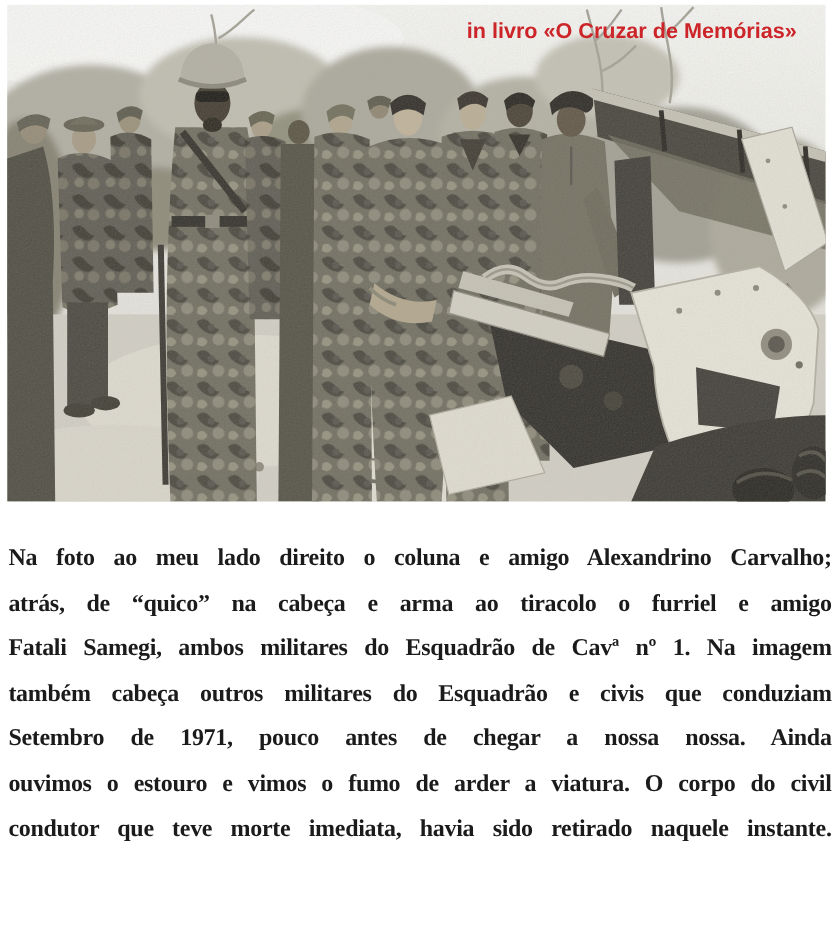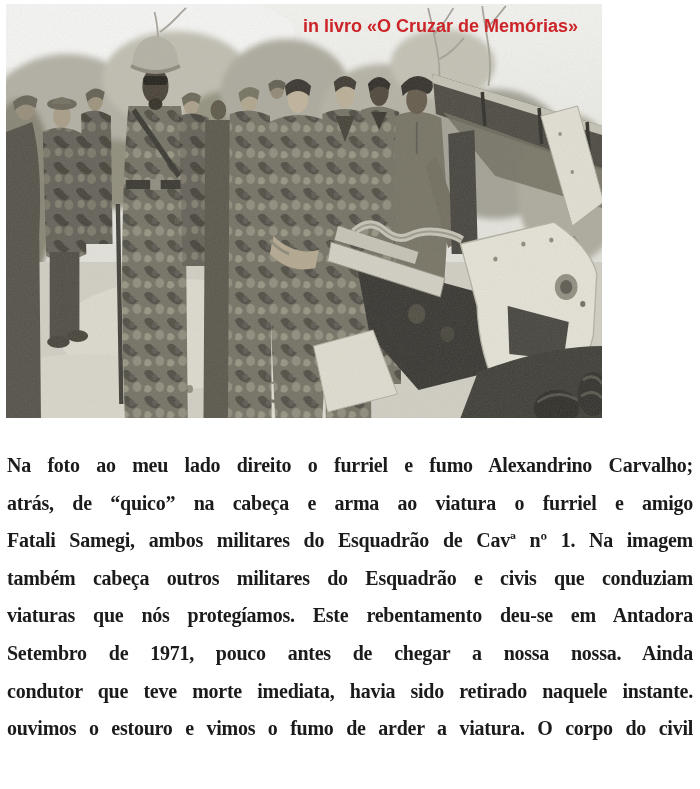--- a/index.html
+++ b/index.html
@@ -1,21 +1,21 @@
 <!DOCTYPE html>
 <html><head>
 <meta charset="utf-8">
 <style>
   html,body{margin:0;padding:0;background:#ffffff;}
   .page{
     position:relative;width:700px;height:789px;background:#ffffff;
     overflow:hidden;font-family:"Liberation Serif",serif;
   }
   .photo{
-    position:absolute;left:6px;top:4px;width:596px;height:414px;
+    position:absolute;left:6px;top:4px;width:682px;height:414px;
   }
   .photo svg{display:block;width:100%;height:100%;}
   .credit{
     position:absolute;top:12px;right:24px;
     font-family:"Liberation Sans",sans-serif;
     font-weight:700;font-size:18px;letter-spacing:0;
     color:#cc2428;
   }
   .caption{
     position:absolute;left:7px;top:447px;width:686px;
@@ -212,23 +212,22 @@
         <path d="M660 376 q14 -8 22 4 M658 392 q14 -8 24 2" stroke="#4f4d43" stroke-width="3" fill="none"></path>
       </g>
 
       <rect x="0" y="0" width="682" height="414" filter="url(#grain)" opacity="0.55"></rect>
     </svg>
 
     <div class="credit">in livro «O Cruzar de Memórias»</div>
   </figure>
 
   <div class="caption">
-    <div class="line">Na foto ao meu lado direito o furriel e fumo Alexandrino Carvalho;</div>
-    <div class="line">atrás, de “quico” na cabeça e arma ao viatura o furriel e amigo</div>
+    <div class="line">Na foto ao meu lado direito o coluna e amigo Alexandrino Carvalho;</div>
+    <div class="line">atrás, de “quico” na cabeça e arma ao tiracolo o furriel e amigo</div>
     <div class="line">Fatali Samegi, ambos militares do Esquadrão de Cavª nº 1. Na imagem</div>
     <div class="line">também cabeça outros militares do Esquadrão e civis que conduziam</div>
-    <div class="line">viaturas que nós protegíamos. Este rebentamento deu-se em Antadora</div>
     <div class="line">Setembro de 1971, pouco antes de chegar a nossa nossa. Ainda</div>
+    <div class="line">ouvimos o estouro e vimos o fumo de arder a viatura. O corpo do civil</div>
     <div class="line">condutor que teve morte imediata, havia sido retirado naquele instante.</div>
-    <div class="line">ouvimos o estouro e vimos o fumo de arder a viatura. O corpo do civil</div>
   </div>
 
 </div>
 
 </body></html>

